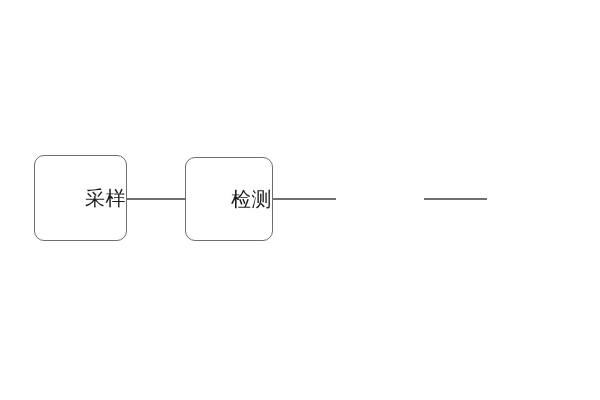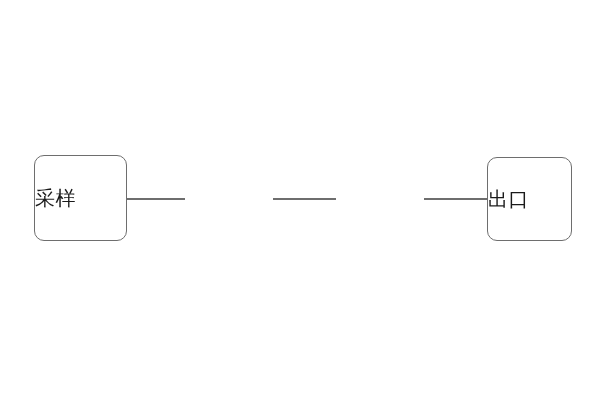--- a/index.html
+++ b/index.html
@@ -38,21 +38,21 @@
 
   
   .node {
     position: absolute;
     box-sizing: border-box;
     background: #ffffff;
     border: 1.5px solid #6e6e6e;
     border-radius: 10px;
     display: flex;
     align-items: center;
-    justify-content: flex-start;
+    justify-content: flex-end;
   }
 
   .node-label {
     font-size: 20px;
     line-height: 1;
     color: #1a1a1a;
     font-weight: 400;
     letter-spacing: 0.5px;
     white-space: nowrap;
     user-select: none;
@@ -76,20 +76,20 @@
   <div class="flow-row">
 
     <div class="connector" id="connector-0"></div>
     <div class="connector" id="connector-1"></div>
     <div class="connector" id="connector-2"></div>
 
     <div class="node" id="node-0">
       <span class="node-label">采样</span>
     </div>
 
+    <div class="node" id="node-1">
+      <span class="node-label">检测</span>
+    </div>
 
 
-    <div class="node" id="node-3">
-      <span class="node-label">出口</span>
-    </div>
 
   </div>
 </div>
 
 </body></html>

